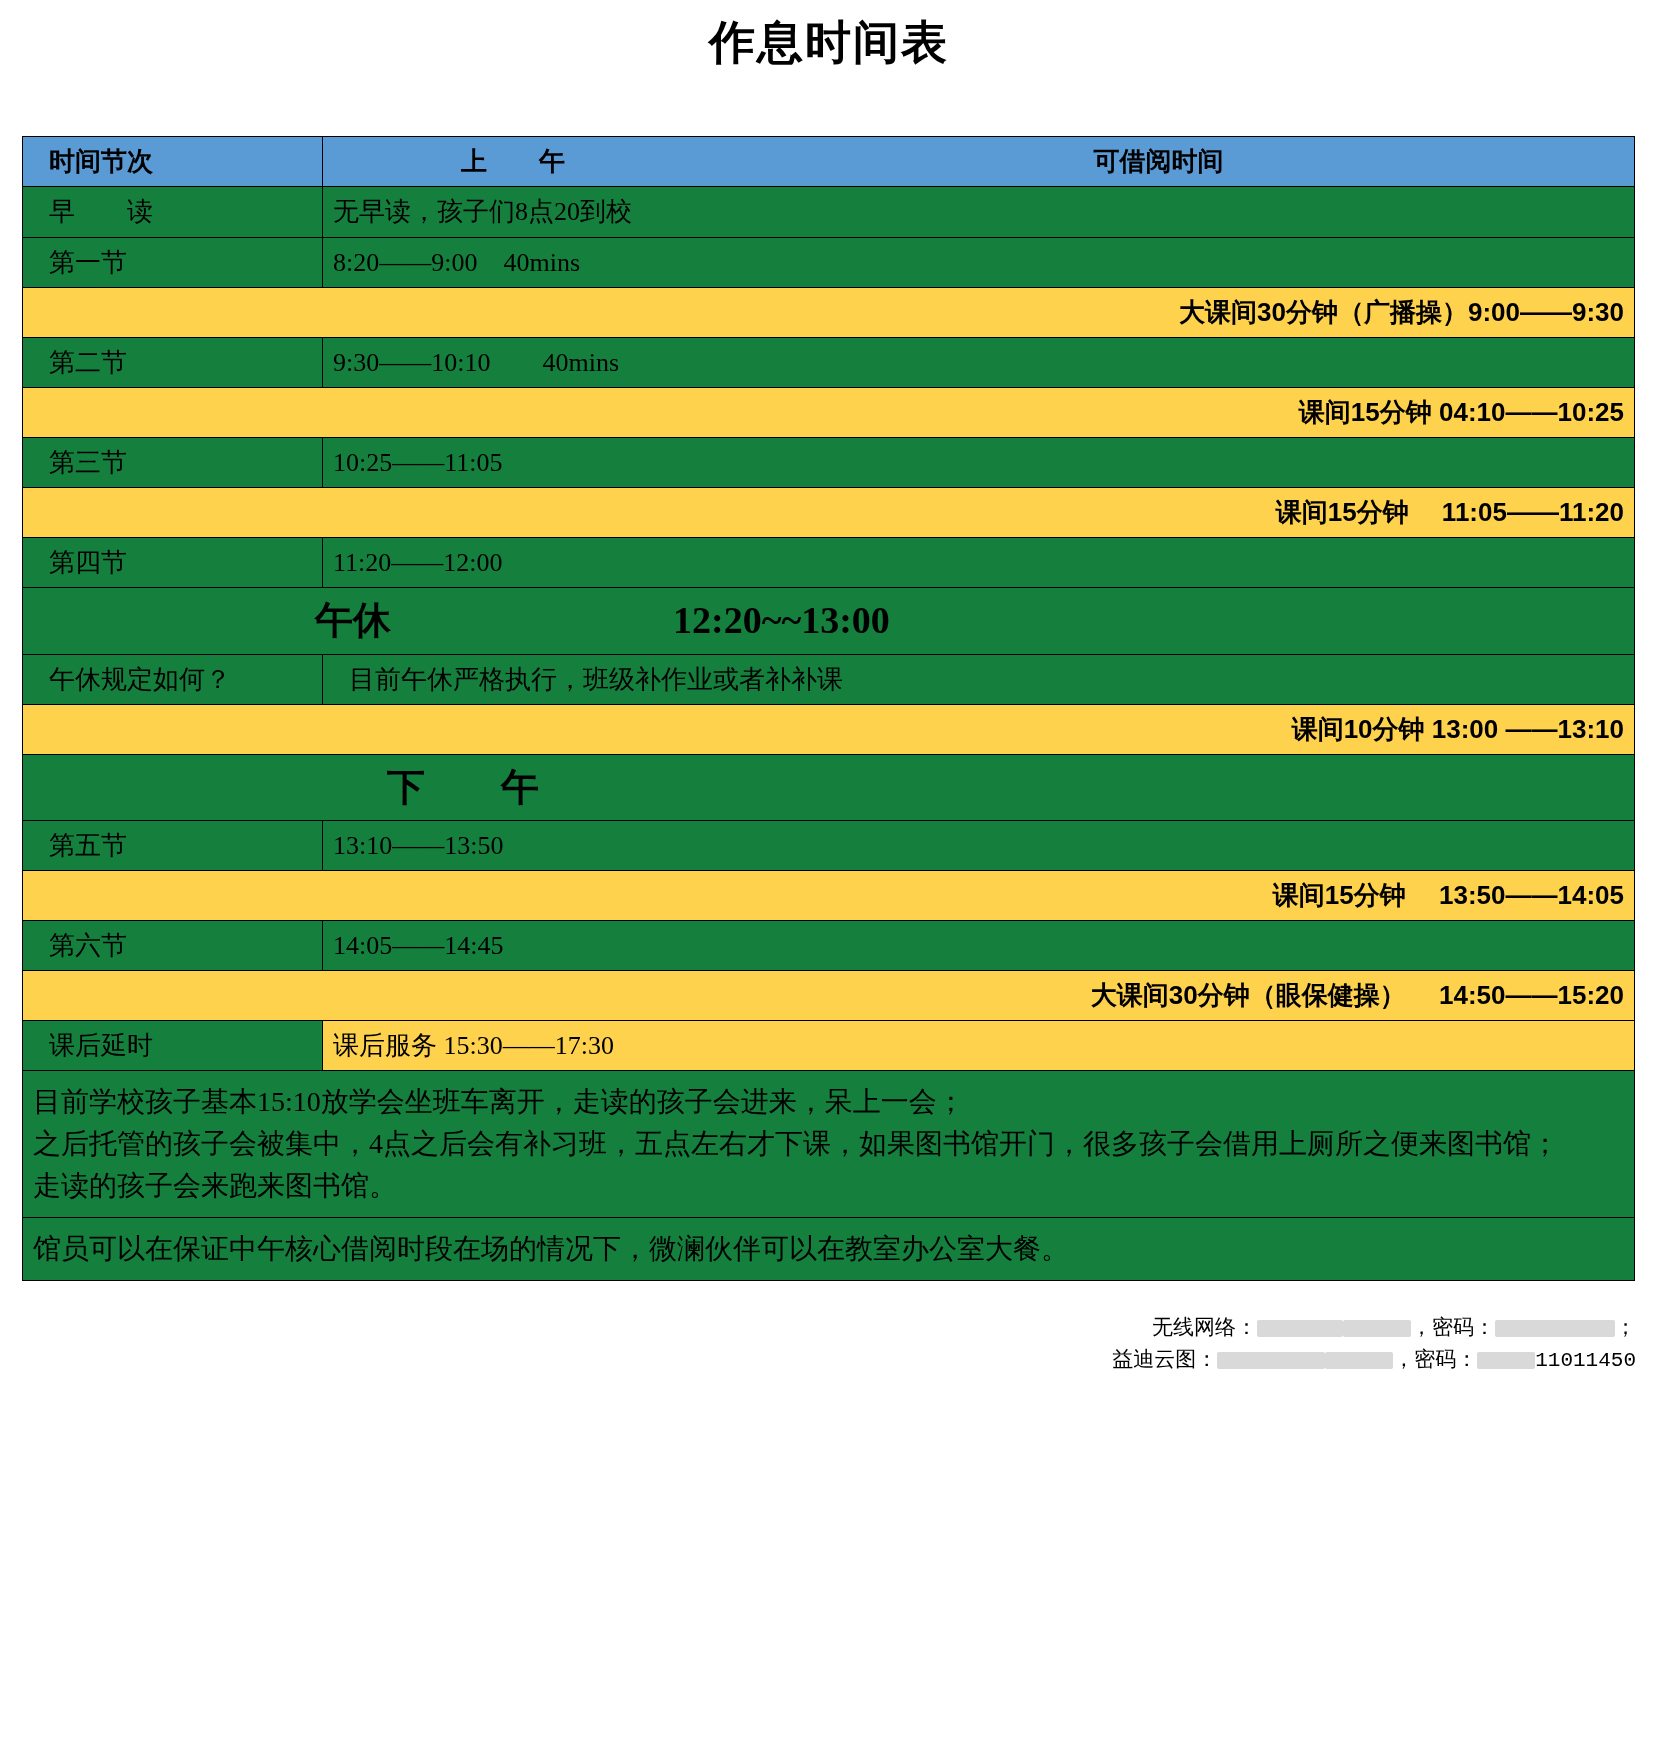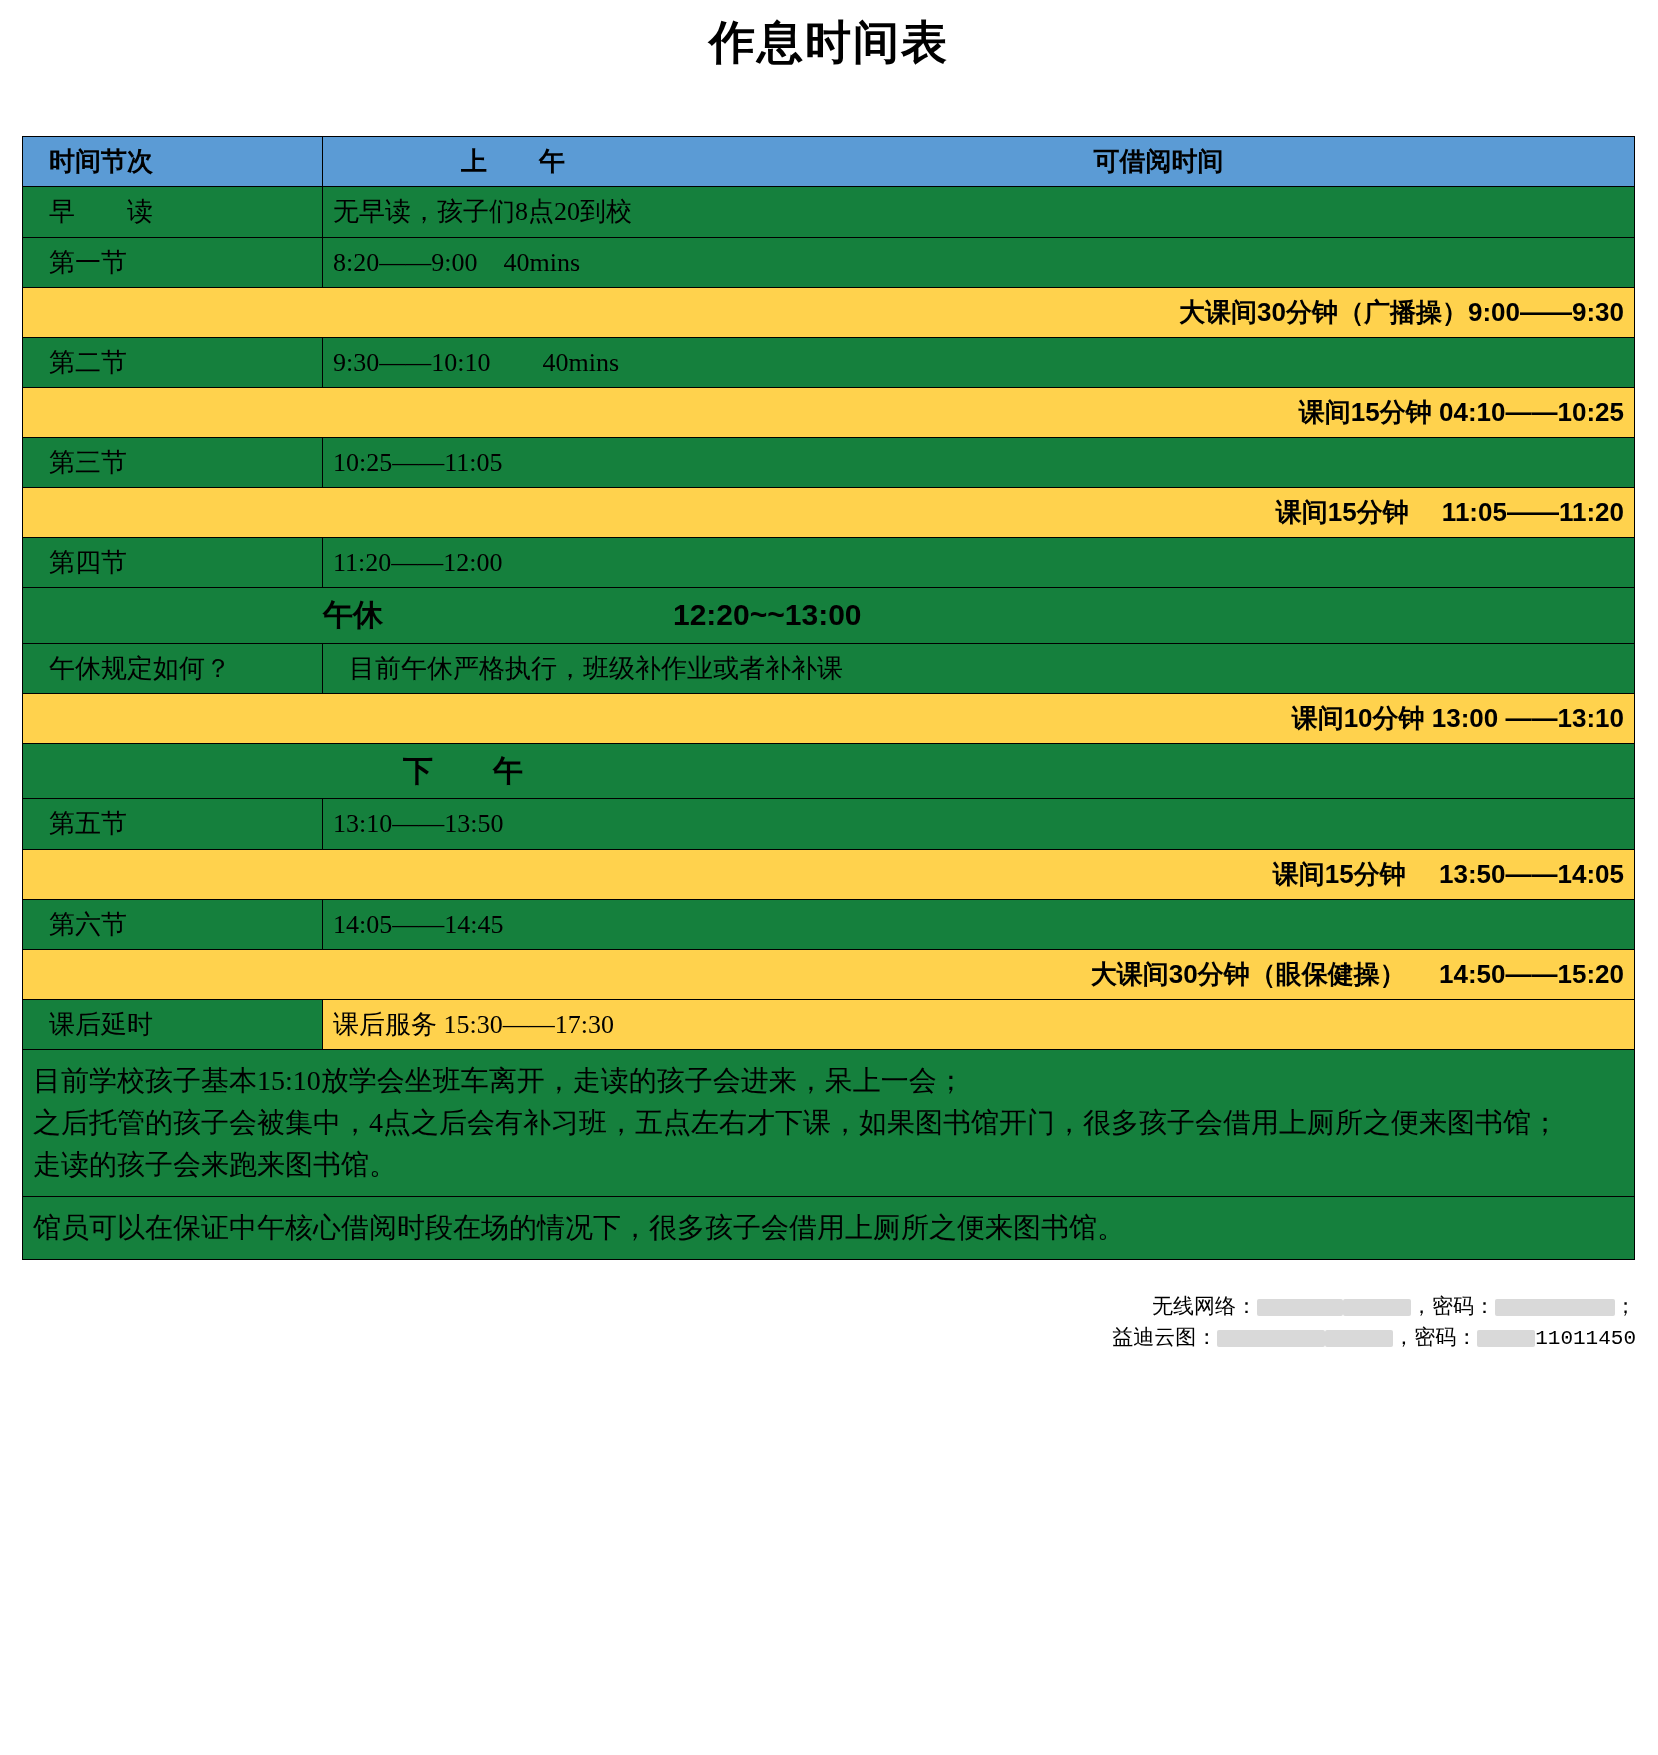--- a/index.html
+++ b/index.html
@@ -87,23 +87,23 @@
     border-radius: 2px;
     vertical-align: middle;
     height: 17px;
   }
   .r1 { width: 58px; }
   .r2 { width: 68px; }
   .r3 { width: 86px; }
   .r4 { width: 108px; }
   .r5 { width: 120px; }
   .mid-title {
-    font-size: 30px;
+    font-size: 38px;
     font-weight: bold;
-    font-family: Liberation Sans, sans-serif;
+    font-family: Liberation Serif, serif;
   }
 </style>
 </head>
 <body>
 
 <div class="page">
 
   <h1 class="doc-title">作息时间表</h1>
 
   <table class="schedule">
@@ -265,21 +265,21 @@
           <div class="cell c-left">
             <div>目前学校孩子基本15:10放学会坐班车离开，走读的孩子会进来，呆上一会；</div>
             <div>之后托管的孩子会被集中，4点之后会有补习班，五点左右才下课，如果图书馆开门，很多孩子会借用上厕所之便来图书馆；</div>
             <div>走读的孩子会来跑来图书馆。</div>
           </div>
         </td>
       </tr>
 
       <tr class="big-note">
         <td class="white" colspan="2">
-          <div class="cell c-left">馆员可以在保证中午核心借阅时段在场的情况下，很多孩子会借用上厕所之便来图书馆。</div>
+          <div class="cell c-left">馆员可以在保证中午核心借阅时段在场的情况下，微澜伙伴可以在教室办公室大餐。</div>
         </td>
       </tr>
 
     </tbody>
   </table>
 
   <div class="footer">
     <div>
       <span>无线网络：</span><span class="redact r3">&nbsp;</span><span class="redact r2">&nbsp;</span><span>，密码：</span><span class="redact r5">&nbsp;</span><span>；</span>
     </div>

